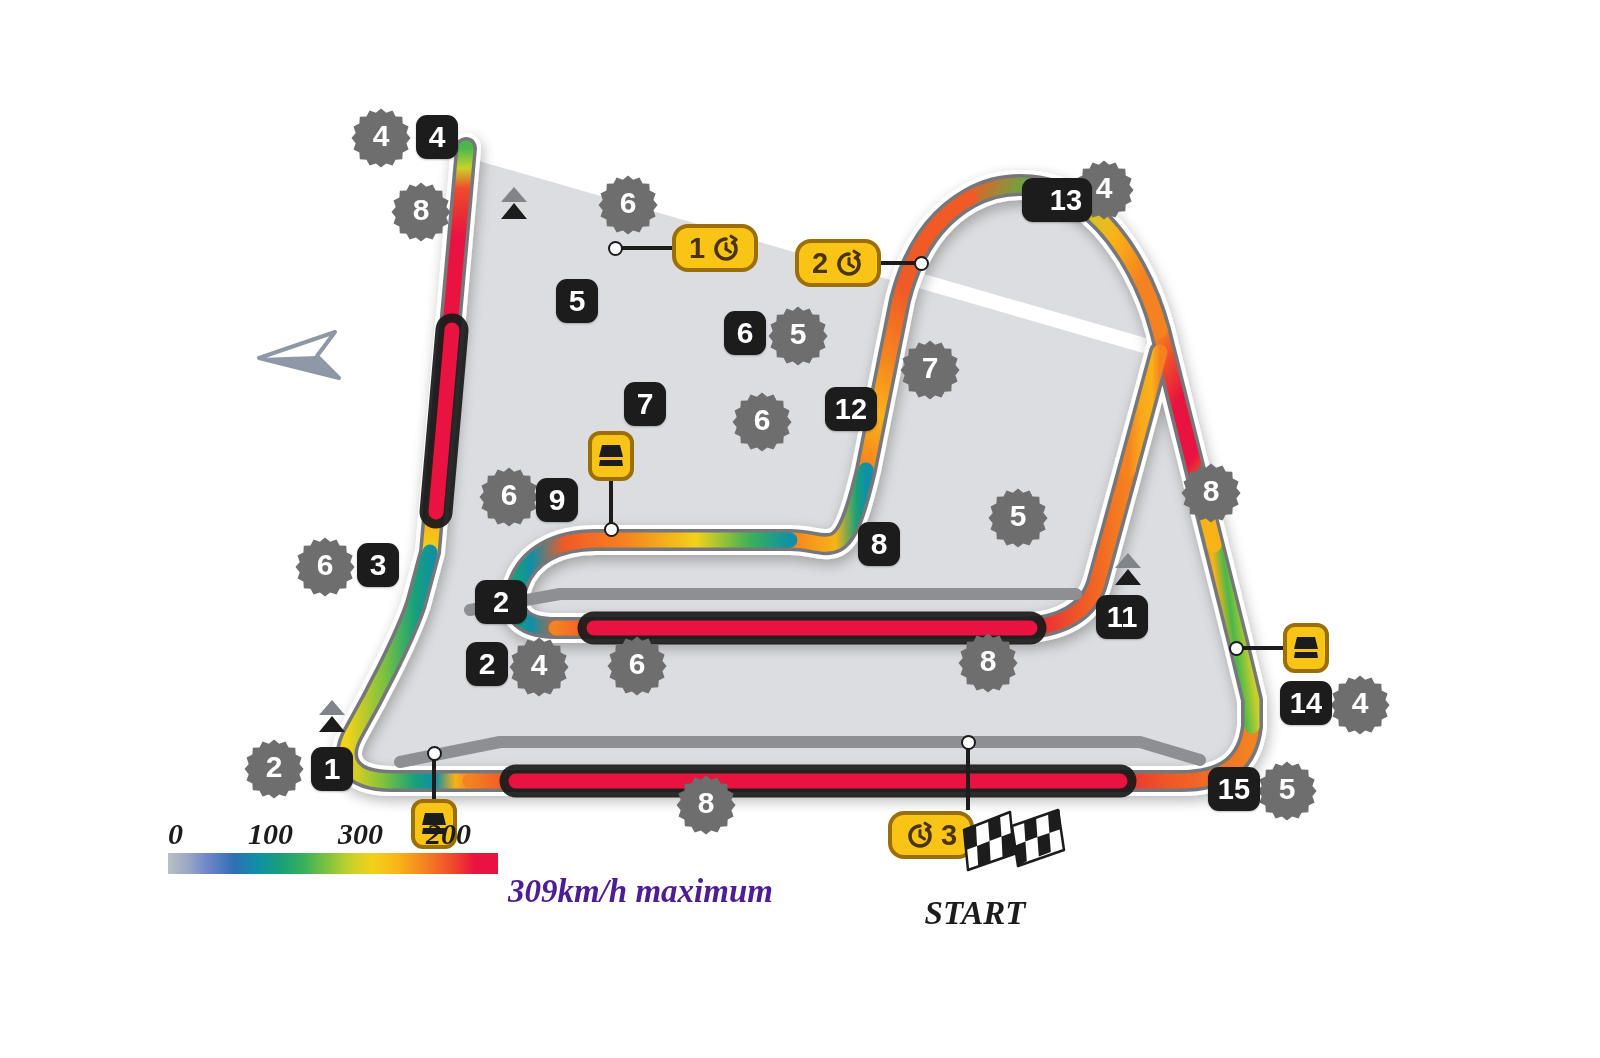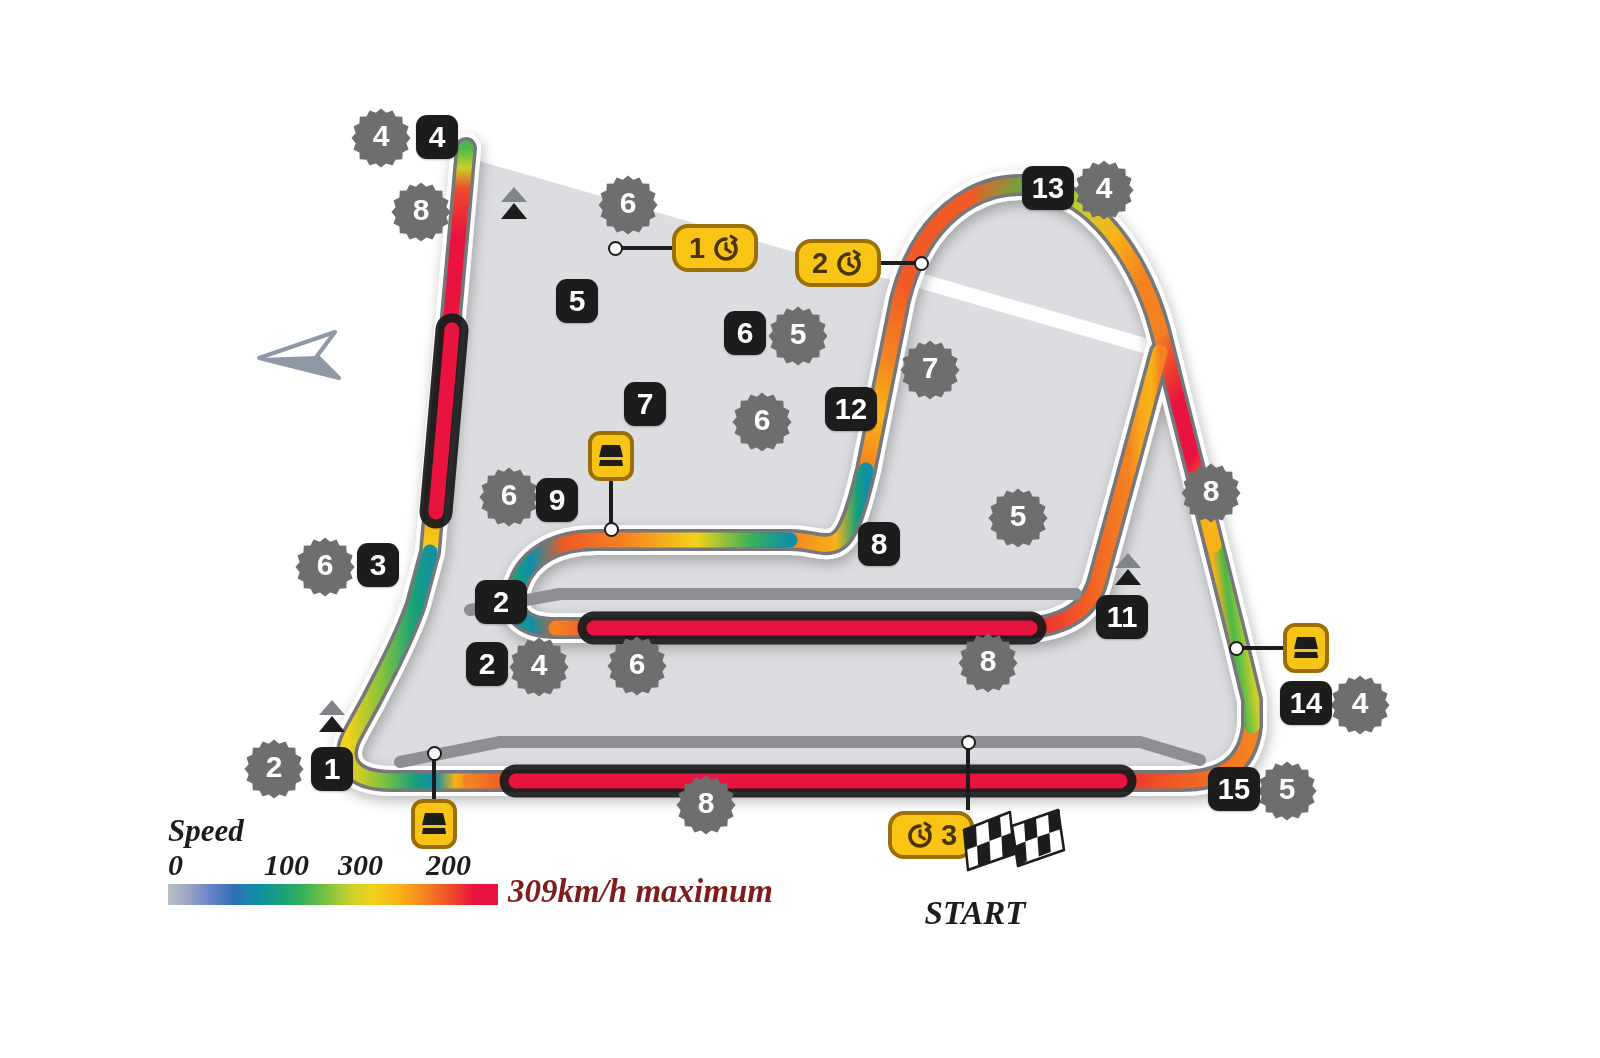--- a/index.html
+++ b/index.html
@@ -111,21 +111,21 @@
     background:linear-gradient(to right,
       #b9c0c6 0%, #9aa7c4 6%, #6f86c8 12%, #2f6fb5 20%,
       #0f8fa8 27%, #17a07a 34%, #38b05a 41%, #7cc23f 48%,
       #c6d02c 55%, #f2d21a 62%, #f9b218 70%, #f58220 78%,
       #ef4b2b 86%, #e8133f 93%, #e8133f 100%);
   }
   #legend-max{
     position:absolute;
     font-family:"Liberation Serif", serif;
     font-style:italic;font-weight:bold;
-    font-size:33px;color:#7f1d1d;white-space:nowrap;line-height:1;
+    font-size:33px;color:#4c1d95;white-space:nowrap;line-height:1;
   }
 
   
   #start-group{position:absolute;z-index:50;}
   #start-label{
     font-family:"Liberation Serif", serif;
     font-style:italic;font-weight:bold;
     font-size:33px;color:#1c1c1c;line-height:1;
     text-align:center;
   }
@@ -381,21 +381,21 @@
     <div class="corner-badge cb-1d" style="left:378px;top:565px;">3</div>
     <div class="corner-badge cb-1d" style="left:437px;top:137px;">4</div>
     <div class="corner-badge cb-1d" style="left:577px;top:301px;">5</div>
     <div class="corner-badge cb-1d" style="left:745px;top:333px;">6</div>
     <div class="corner-badge cb-1d" style="left:645px;top:404px;">7</div>
     <div class="corner-badge cb-1d" style="left:879px;top:544px;">8</div>
     <div class="corner-badge cb-1d" style="left:557px;top:500px;">9</div>
     <div class="corner-badge cb-2d" style="left:501px;top:602px;">2</div>
     <div class="corner-badge cb-2d" style="left:1122px;top:617px;">11</div>
     <div class="corner-badge cb-2d" style="left:851px;top:409px;text-align:center;">12</div>
-    <div class="corner-badge cb-2d" style="left:1048px;top:188px;">13</div>
+    <div class="corner-badge cb-2d" style="left:1048px;top:200px;padding-left:18px;">13</div>
     <div class="corner-badge cb-2d" style="left:1306px;top:703px;">14</div>
     <div class="corner-badge cb-2d" style="left:1234px;top:789px;">15</div>
   </div>
 
   <div id="gear-layer">
       <div class="gear" style="left: 381px; top: 136px;">
         <svg viewBox="0 0 64 64">
           <path d="M32 4.5 l5.2 4.2 6.3-2.2 3.1 5.9 6.7.4 .4 6.7 5.9 3.1 -2.2 6.3 4.2 5.1 -4.2 5.2 2.2 6.3 -5.9 3.1 -.4 6.7 -6.7 .4 -3.1 5.9 -6.3-2.2 -5.2 4.2 -5.1-4.2 -6.3 2.2 -3.1-5.9 -6.7-.4 -.4-6.7 -5.9-3.1 2.2-6.3 -4.2-5.2 4.2-5.1 -2.2-6.3 5.9-3.1 .4-6.7 6.7-.4 3.1-5.9 6.3 2.2 Z" fill="#6e6e6e"></path>
         </svg>
         <span>4</span>
@@ -526,24 +526,23 @@
   </div>
 
   <div id="compass" style="left:255px;top:318px;width:88px;height:70px;">
     <svg viewBox="0 0 88 70">
       <path d="M4 40 L80 14 L62 38 L84 60 Z" fill="none" stroke="#8e98a6" stroke-width="4" stroke-linejoin="round"></path>
       <path d="M4 40 L62 38 L84 60 Z" fill="#8e98a6"></path>
     </svg>
   </div>
 
   <div id="legend" style="left:168px;top:815px;">
-    <div class="legend-title">Speed</div>
     <div class="legend-ticks">
       <span style="left:0px;">0</span>
-      <span style="left:96px;">100</span>
+      <span style="left:80px;">100</span>
       <span style="left:170px;">300</span>
       <span style="left:258px;">200</span>
     </div>
     <div id="legend-bar"></div>
     <div id="legend-max" style="left:340px;top:60px;">309km/h maximum</div>
   </div>
 
   <div id="start-group" style="left:880px;top:800px;">
     <div class="start-stem" style="left:86px;top:-60px;width:4px;height:70px;"></div>
     <div class="drs-dot" style="left:88px;top:-58px;"></div>

